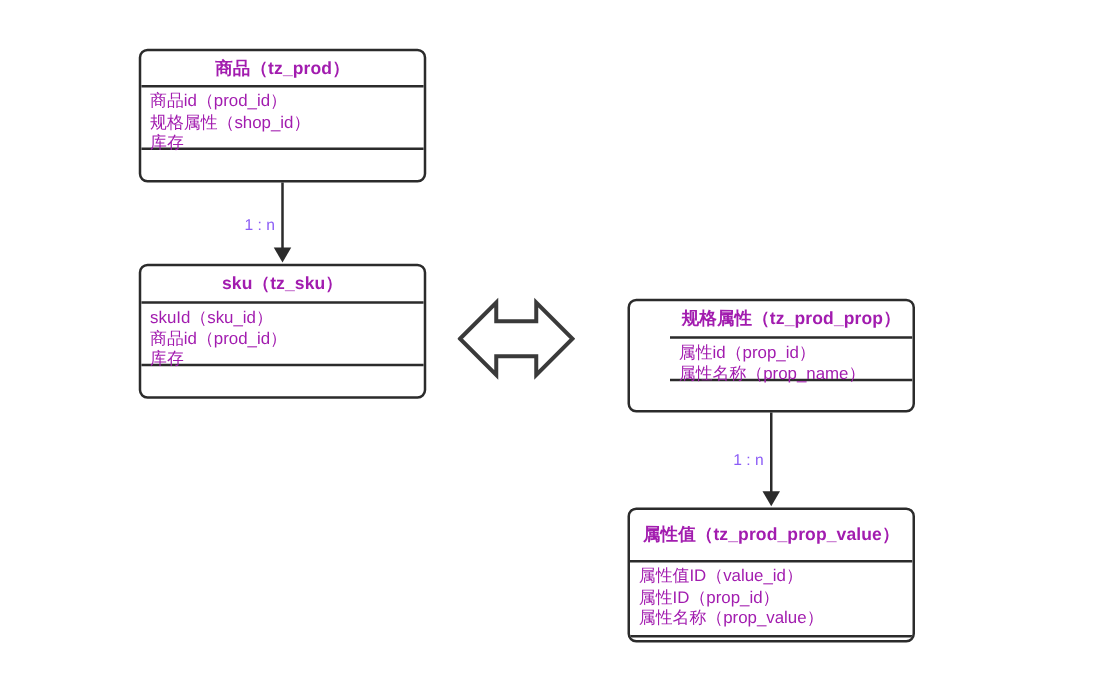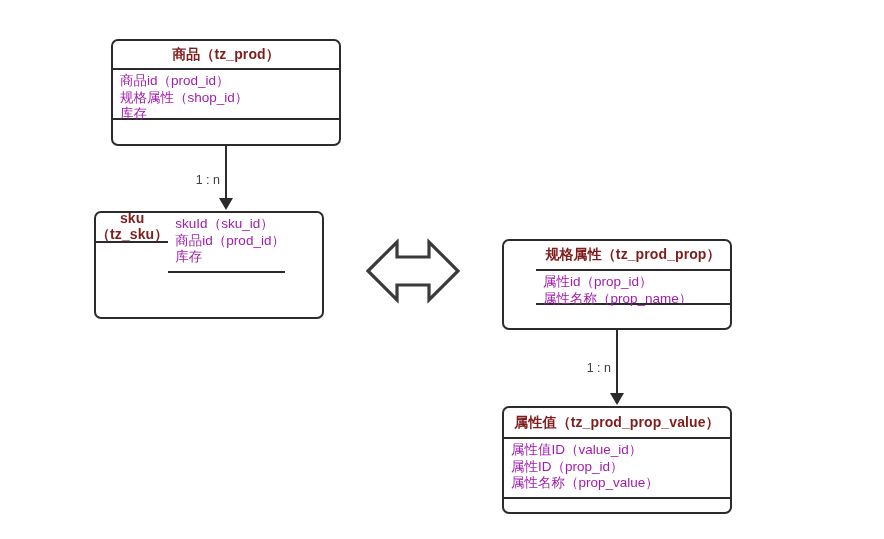--- a/index.html
+++ b/index.html
@@ -26,21 +26,21 @@
     border-radius: 7px;
     background: #ffffff;
     overflow: hidden;
   }
   .entity-title {
     box-sizing: border-box;
     width: 100%;
     text-align: center;
     font-weight: bold;
     font-size: 14px;
-    color: #7f1d1d;
+    color: #a21caf;
     border-bottom: 2px solid #2b2b2b;
     display: flex;
     align-items: center;
     justify-content: center;
     letter-spacing: 0.1px;
   }
   .entity-fields {
     box-sizing: border-box;
     width: 100%;
     border-bottom: 2px solid #2b2b2b;
@@ -72,21 +72,21 @@
     width: 0;
     height: 0;
     border-left: 7px solid transparent;
     border-right: 7px solid transparent;
     border-top: 12px solid #2b2b2b;
   }
   .conn-label {
     position: absolute;
     font-size: 12.5px;
     line-height: 14px;
-    color: #404040;
+    color: #8b5cf6;
     white-space: nowrap;
     text-align: right;
   }
 
   
   .dbl-arrow {
     position: absolute;
   }
 </style>
 </head>
@@ -103,23 +103,23 @@
     </div>
     <div class="entity-footer"></div>
   </div>
 
   <div class="connector" style="left:190px; top:146px; width:80px; height:65px;">
     <div class="conn-line" style="left:35px; top:0px; height:53px;"></div>
     <div class="conn-head" style="left:29px; top:52px;"></div>
     <div class="conn-label" style="left:-4px; top:27px; width:34px;">1 : n</div>
   </div>
 
-  <div class="entity" style="left:94px; top:211px; width:230px; height:108px; display:flex; ">
+  <div class="entity" style="left:111px; top:211px; width:230px; height:108px; display:flex; flex-direction:column;">
     <div class="entity-title" style="height:30px;">sku（tz_sku）</div>
-    <div class="entity-fields" style="height:60px;">
+    <div class="entity-fields" style="height:50px;">
       <div class="field-row">skuId（sku_id）</div>
       <div class="field-row">商品id（prod_id）</div>
       <div class="field-row">库存</div>
     </div>
     <div class="entity-footer"></div>
   </div>
 
   <div class="dbl-arrow" style="left:366px; top:236px; width:94px; height:70px;">
     <svg width="94" height="70" viewBox="0 0 94 70" xmlns="http://www.w3.org/2000/svg">
       <polygon points="2,35 31,6 31,21 63,21 63,6 92,35 63,64 63,49 31,49 31,64" fill="#ffffff" stroke="#3a3a3a" stroke-width="3.2" stroke-linejoin="miter"></polygon>
@@ -135,21 +135,21 @@
     <div class="entity-footer"></div>
   </div>
 
   <div class="connector" style="left:581px; top:330px; width:80px; height:76px;">
     <div class="conn-line" style="left:35px; top:0px; height:64px;"></div>
     <div class="conn-head" style="left:29px; top:63px;"></div>
     <div class="conn-label" style="left:-4px; top:31px; width:34px;">1 : n</div>
   </div>
 
   <div class="entity" style="left:502px; top:406px; width:230px; height:108px; display:flex; flex-direction:column;">
-    <div class="entity-title" style="height:31px;">属性值（tz_prod_prop_value）</div>
+    <div class="entity-title" style="height:42px;">属性值（tz_prod_prop_value）</div>
     <div class="entity-fields" style="height:60px;">
       <div class="field-row">属性值ID（value_id）</div>
       <div class="field-row">属性ID（prop_id）</div>
       <div class="field-row">属性名称（prop_value）</div>
     </div>
     <div class="entity-footer"></div>
   </div>
 
 </div>
 

